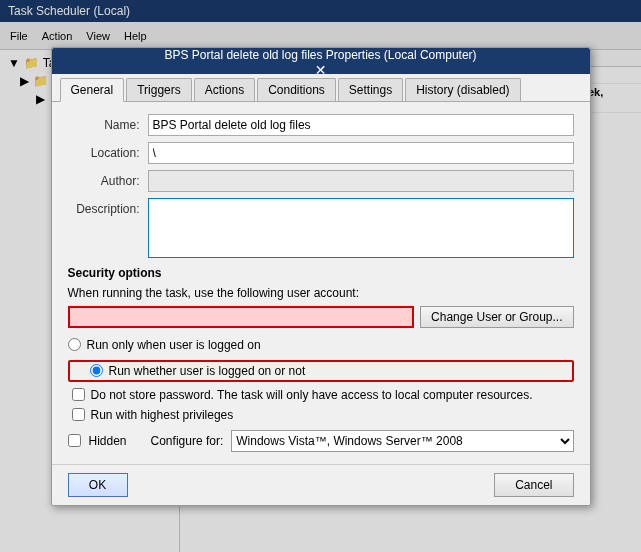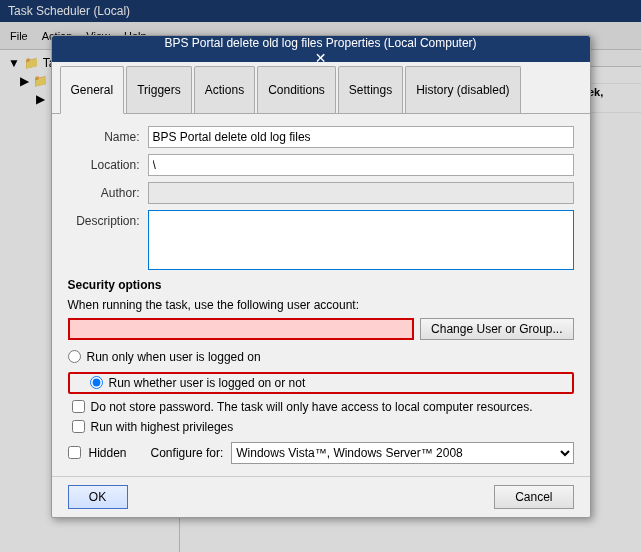--- a/index.html
+++ b/index.html
@@ -119,21 +119,21 @@
     }
     .modal-tabs {
       display: flex;
       border-bottom: 1px solid #aaa;
       background: #f0f0f0;
       padding: 0 8px;
       padding-top: 4px;
       gap: 2px;
     }
     .modal-tab {
-      padding: 16px 10px;
+      padding: 4px 10px;
       border: 1px solid #aaa;
       border-bottom: none;
       background: #e0e0e0;
       cursor: pointer;
       font-size: 12px;
       border-radius: 2px 2px 0 0;
       text-align: center;
     }
     .modal-tab.active {
       background: #f0f0f0;

